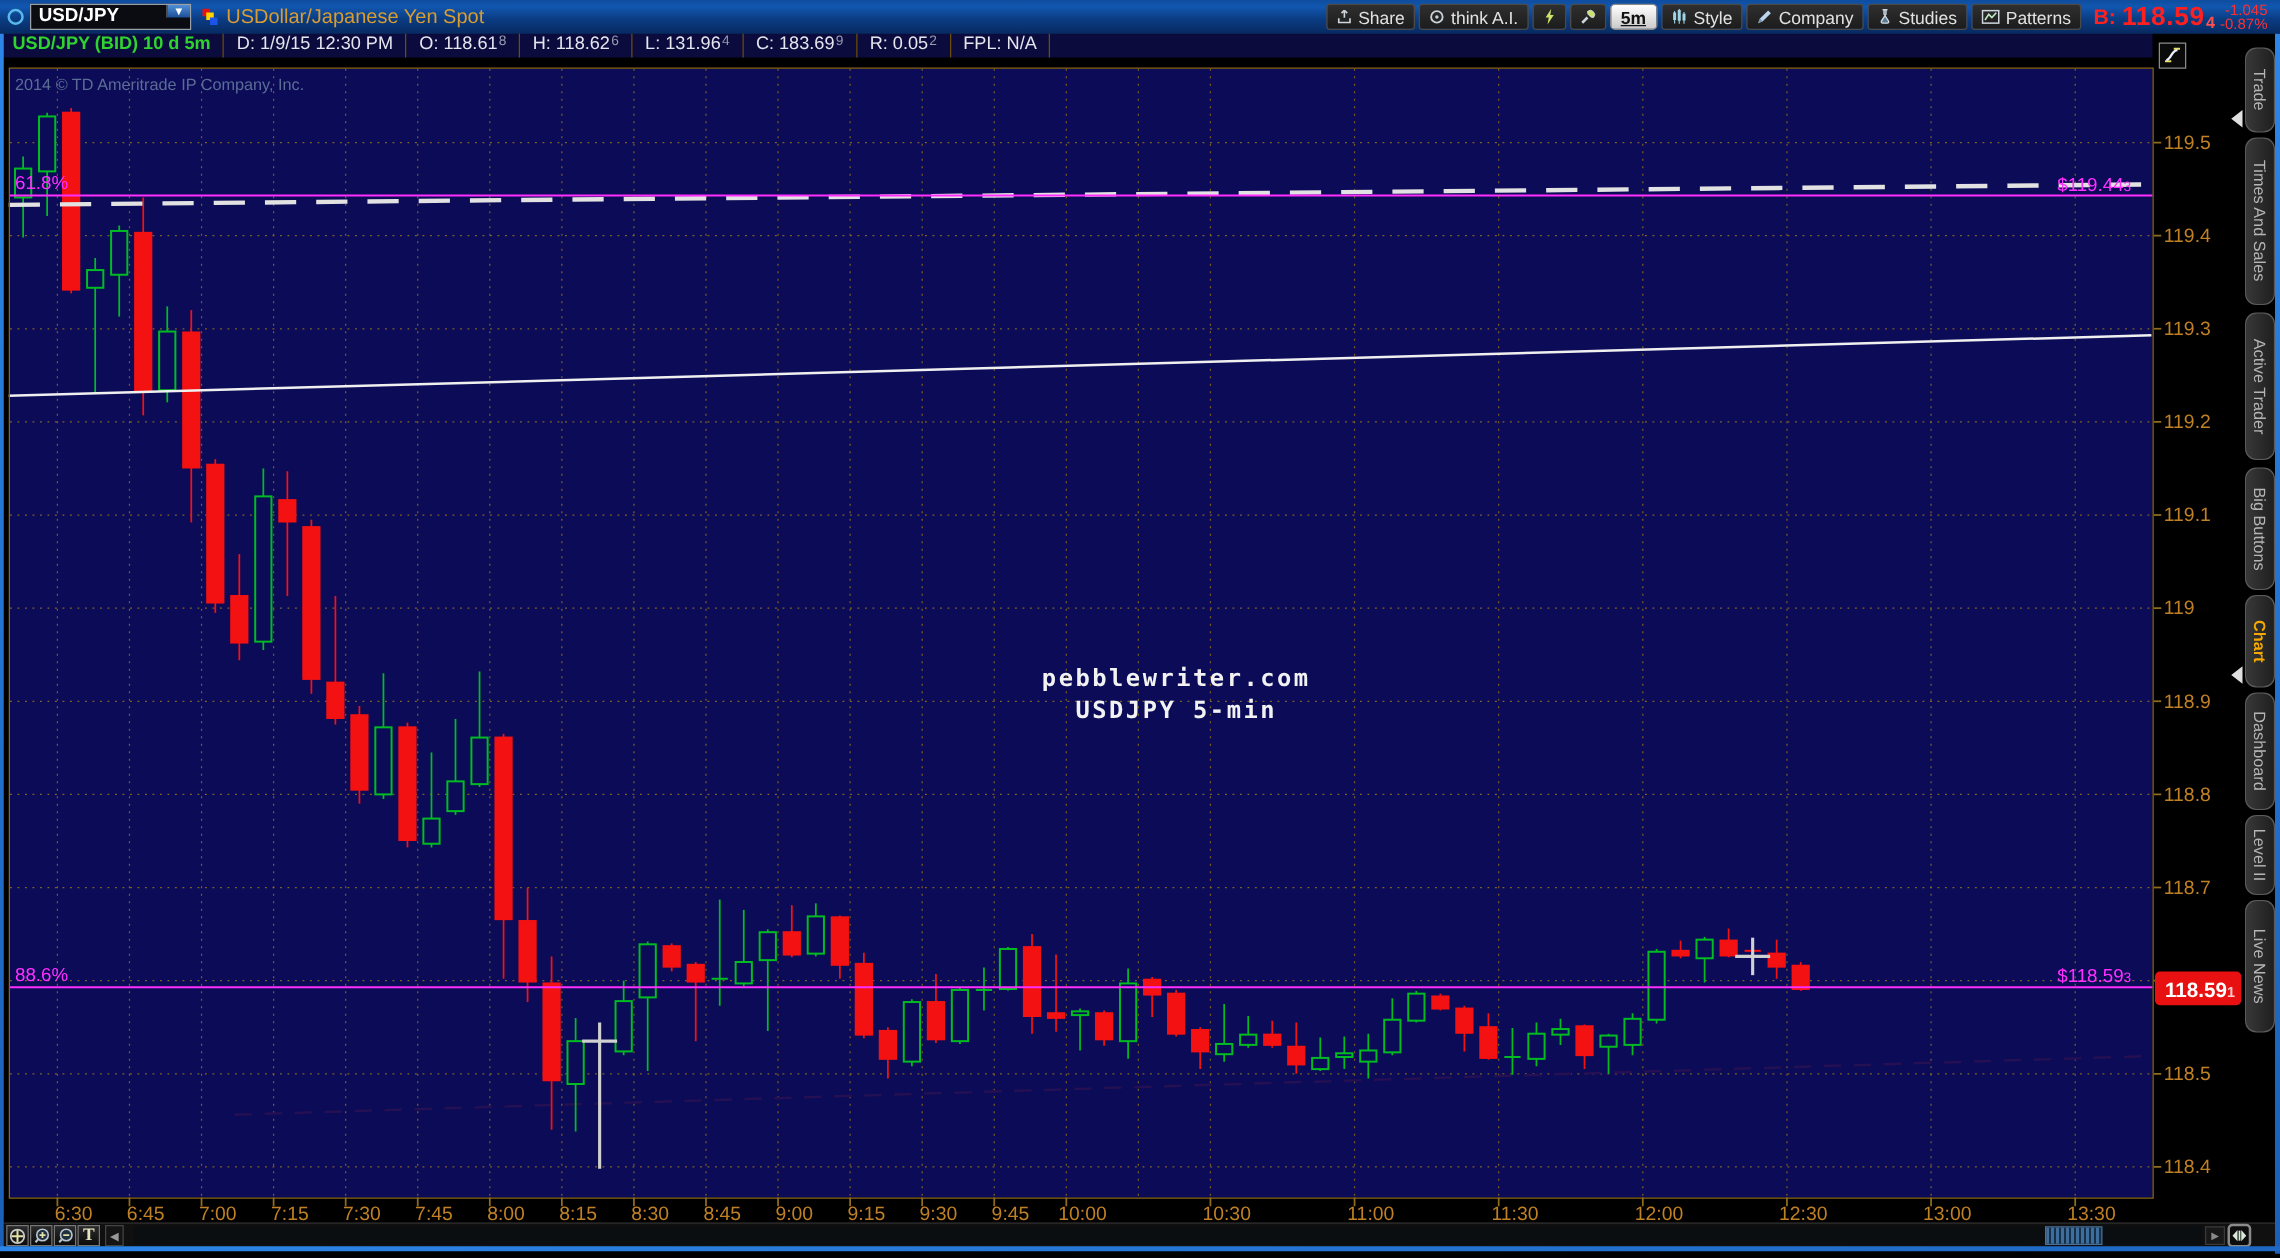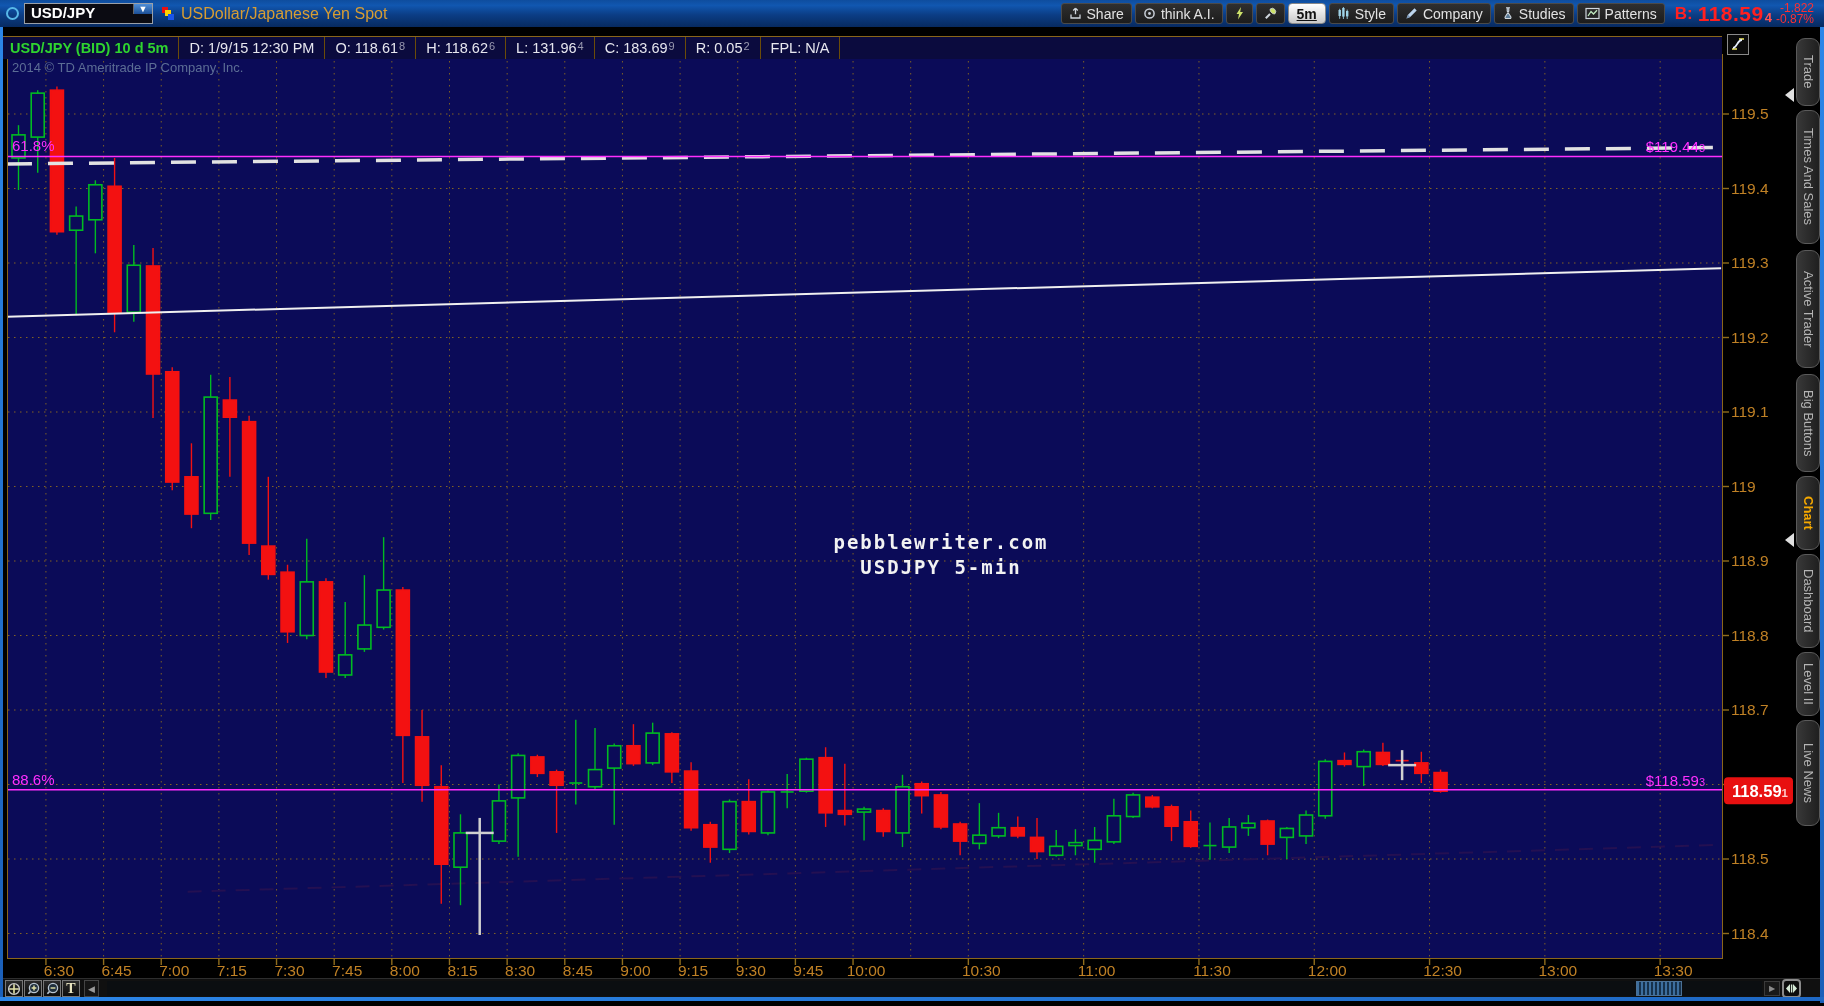--- a/index.html
+++ b/index.html
@@ -28,21 +28,21 @@
   .tb-btn svg{display:block;}
   .tb-5m{background:linear-gradient(180deg,#ffffff,#c9c9c9);color:#111;font-weight:bold;
     border:1px solid #888;border-radius:4px;padding:0 8px;text-decoration:underline;}
   #bid-block{display:flex;align-items:center;margin-left:10px;margin-right:4px;}
   #bid-label{color:#ff2020;font-size:17px;font-weight:bold;margin-right:5px;}
   #bid-price{color:#ff2020;font-size:21px;font-weight:bold;letter-spacing:.5px;}
   #bid-sub{color:#ff5050;font-size:13px;font-weight:bold;align-self:flex-end;margin:0 4px 1px 1px;}
   #bid-change{display:flex;flex-direction:column;align-items:flex-end;line-height:11px;}
   #bid-change span{color:#ff3030;font-size:12px;}
   
-  #ohlcbar{position:absolute;left:0;top:36px;width:1722px;height:23px;background:#0b0b3e;
+  #ohlcbar{position:absolute;left:0;top:23px;width:1722px;height:23px;background:#0b0b3e;
     border-top:1px solid #8a661a;box-sizing:border-box;display:flex;align-items:stretch;z-index:7;}
   .ohlc-cell{display:flex;align-items:center;padding:0 10px;border-right:1px solid #6b4c08;
     color:#e6e6ee;font-size:14.5px;white-space:nowrap;}
   .ohlc-cell .sub{font-size:11px;color:#9a9ab0;margin-left:1px;align-self:flex-start;margin-top:3px;}
   #ohlc-symbol{color:#2fd42f;font-weight:bold;}
   
   #scale-icon-box{position:absolute;left:1727px;top:34px;width:22px;height:21px;background:#0a0a0a;
     border:1px solid #8a8a8a;box-sizing:border-box;display:flex;align-items:center;justify-content:center;z-index:7;}
   
   #chart-svg{position:absolute;left:0;top:50px;z-index:1;}
@@ -166,21 +166,21 @@
             </svg>
           </span>
           <span>Patterns</span>
         </div>
       </div>
     <div id="bid-block">
       <span id="bid-label">B:</span>
       <span id="bid-price">118.59</span>
       <span id="bid-sub">4</span>
       <span id="bid-change">
-        <span>-1.822</span>
+        <span>-1.045</span>
         <span>-0.87%</span>
       </span>
     </div>
   </div>
 
   <div id="ohlcbar">
     <div class="ohlc-cell" id="ohlc-symbol">USD/JPY (BID) 10 d 5m</div>
   <div class="ohlc-cell">
         <span>D: 1/9/15 12:30 PM</span>
       </div>

